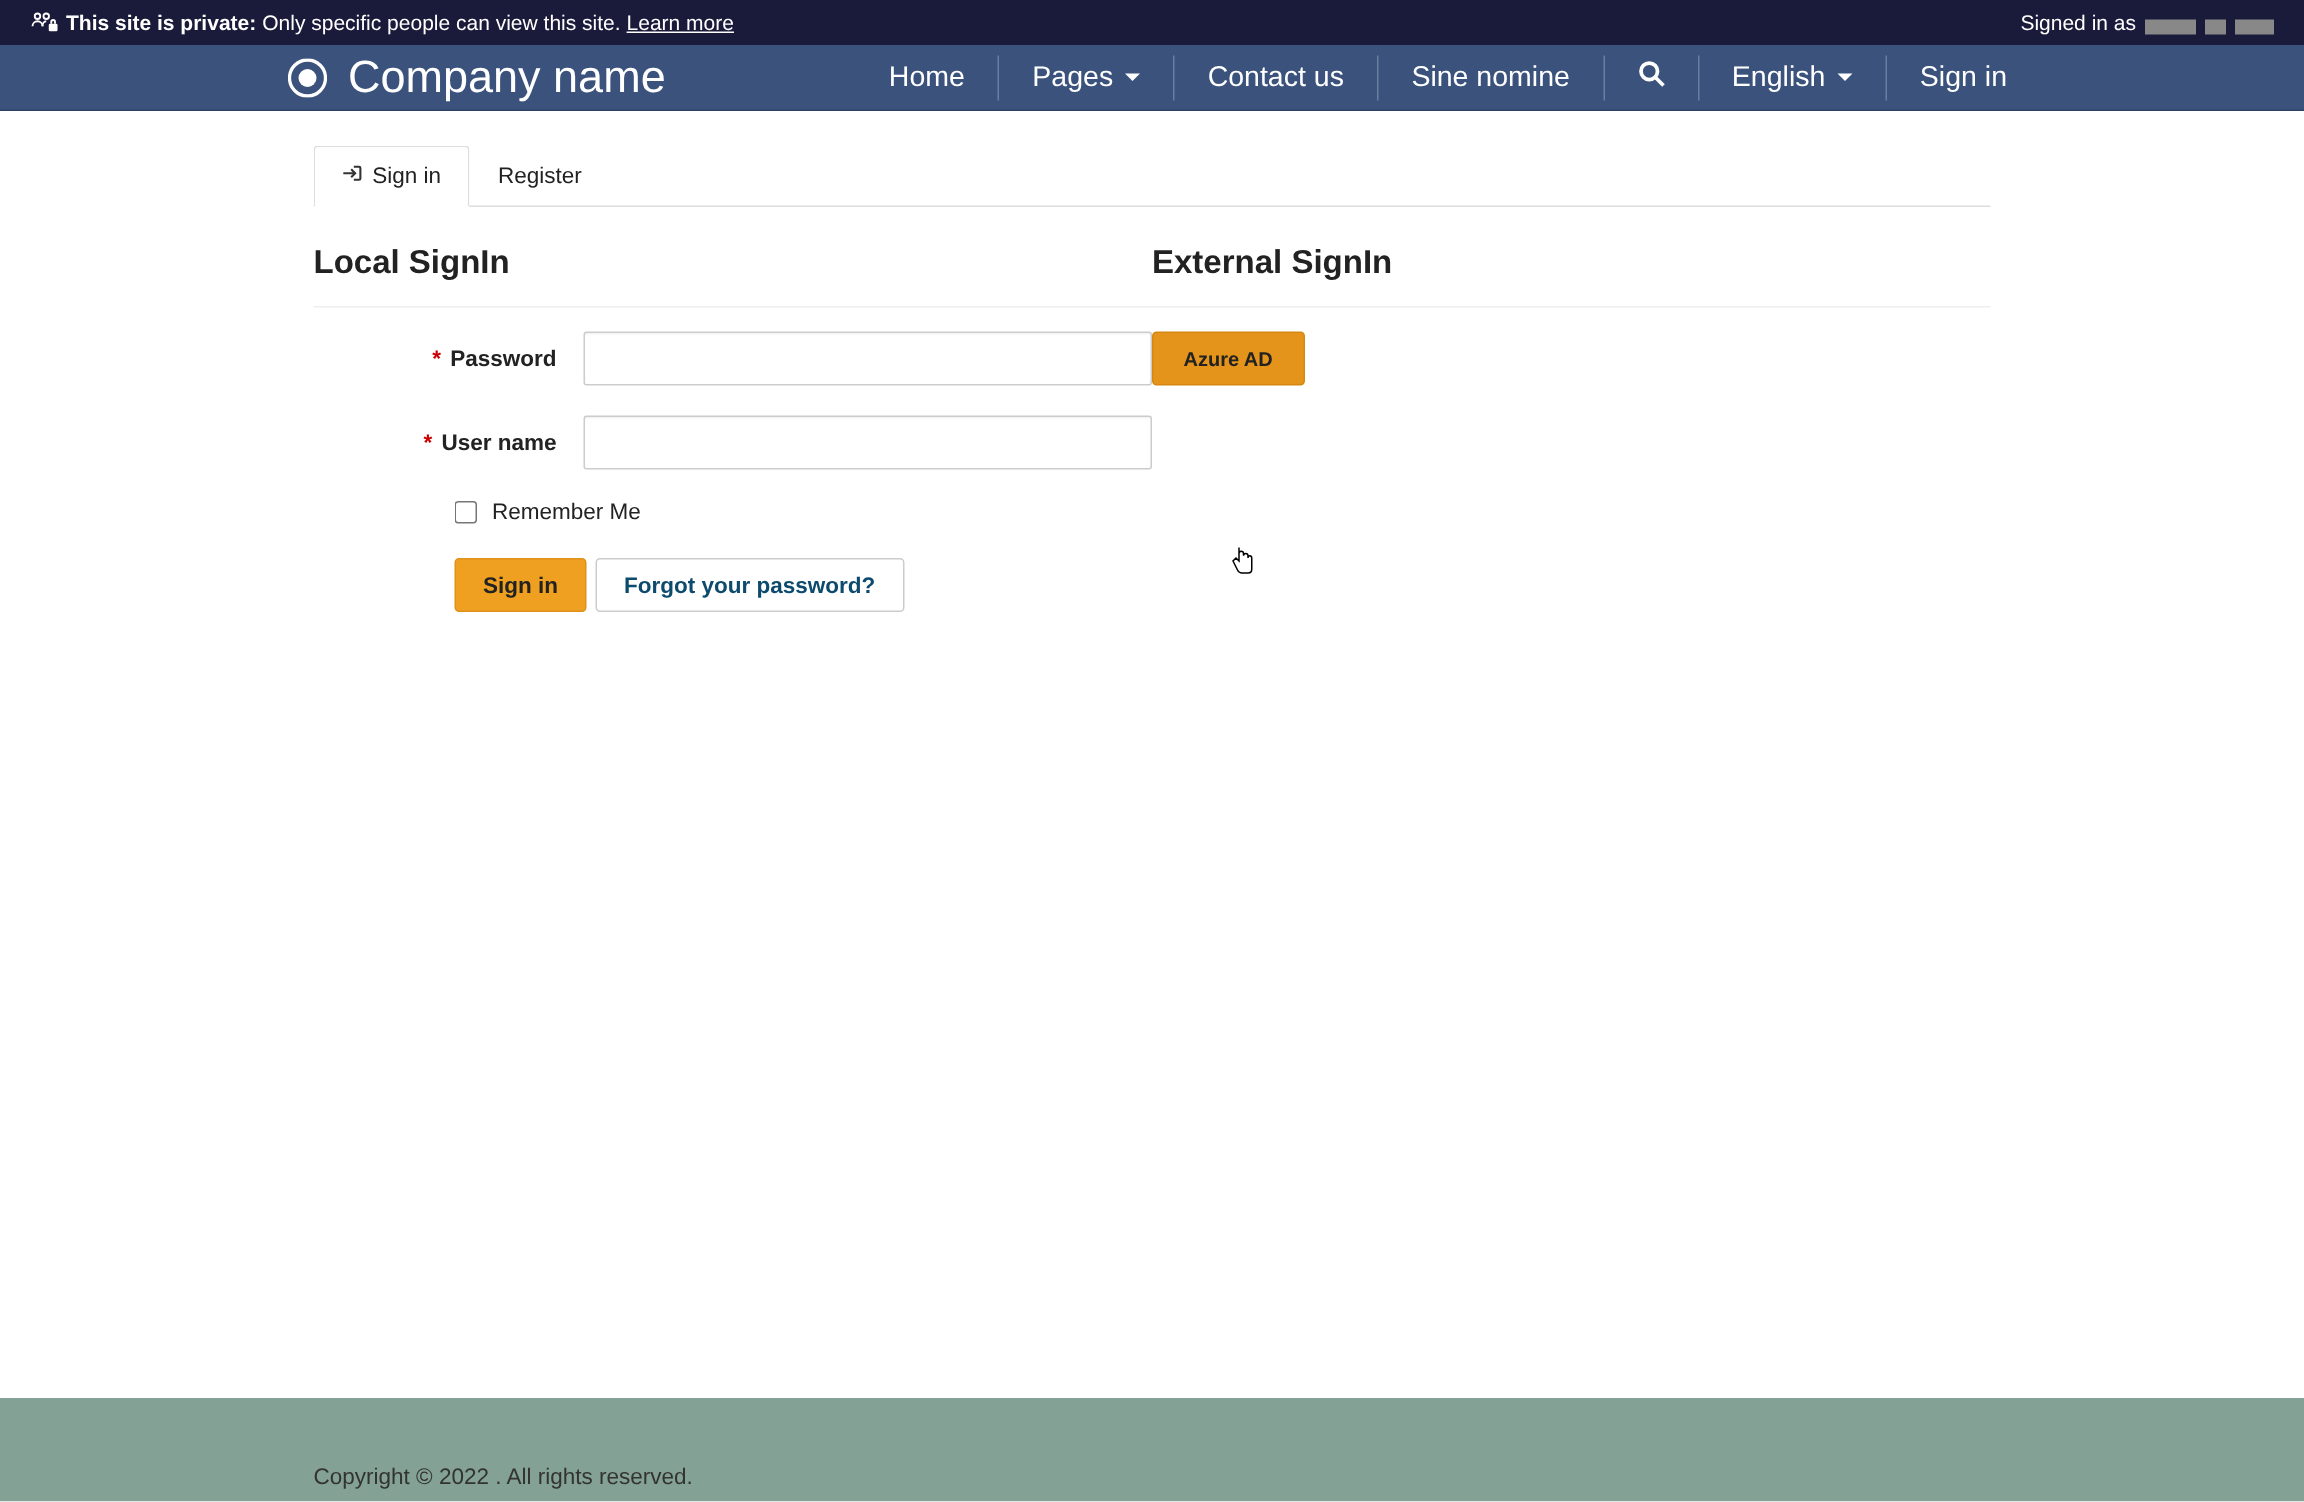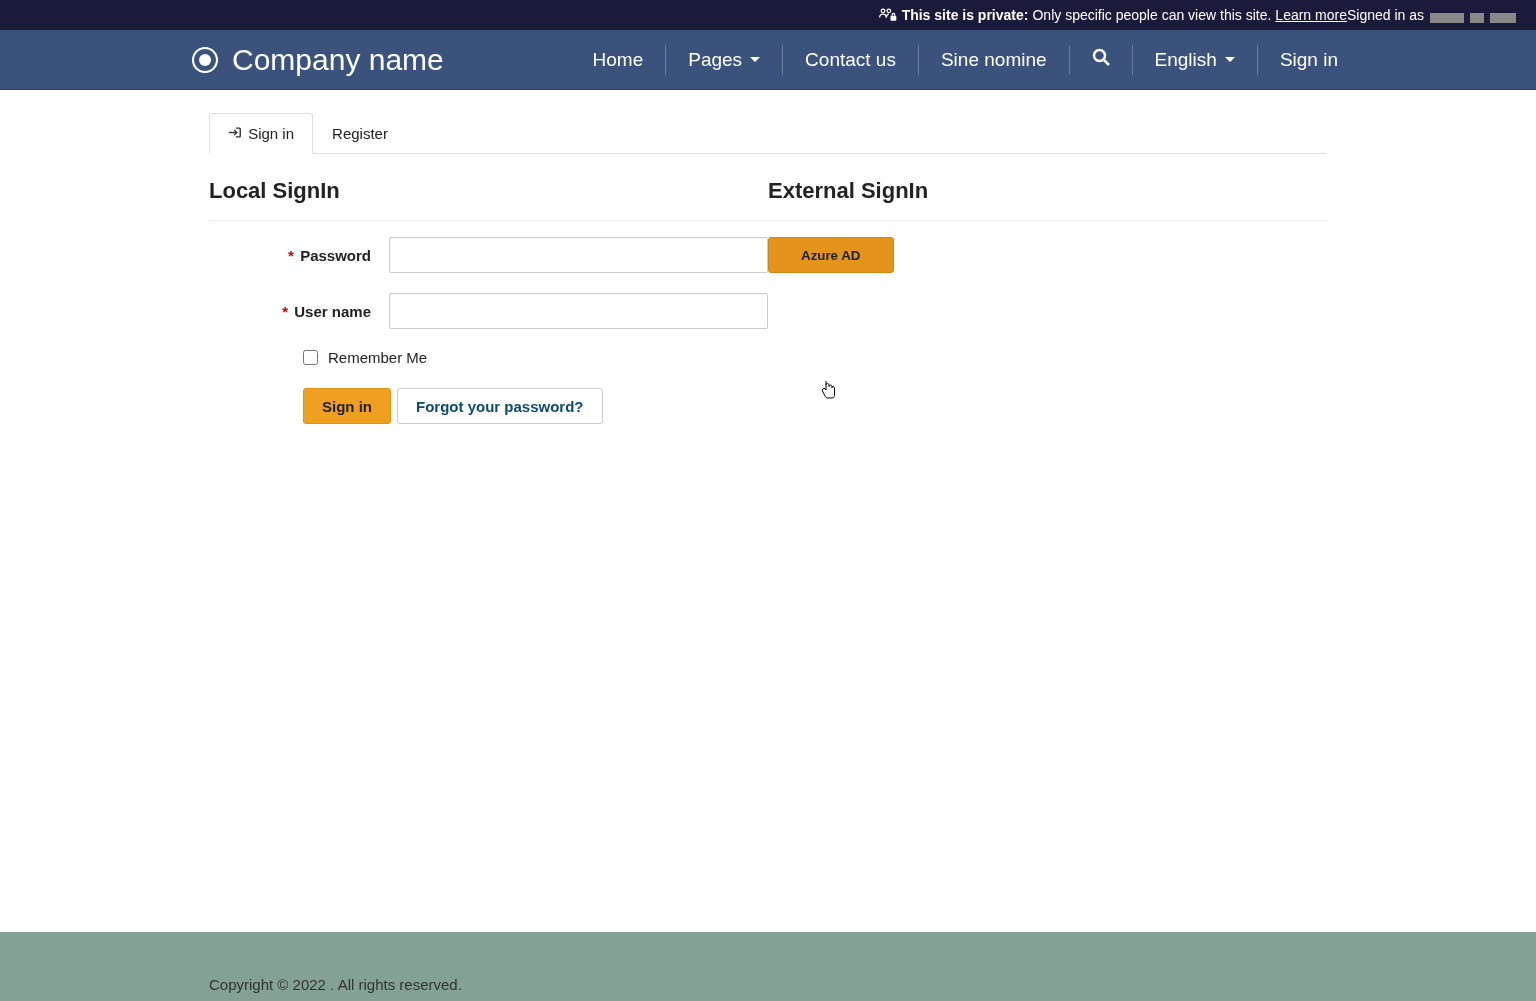--- a/index.html
+++ b/index.html
@@ -7,31 +7,31 @@
     
     .private-bar {
       background: #1a1a3a;
       color: #fff;
       height: 30px;
       display: flex;
       align-items: center;
       padding: 0 20px;
       font-size: 14px;
     }
-    .private-bar .center { flex: 1; text-align: center; display:flex; align-items:center; justify-content:flex-end; gap:4px;}
+    .private-bar .center { flex: 1; text-align: center; display:flex; align-items:center; justify-content:flex-start; gap:4px;}
     .private-bar .center .icon { display:inline-flex; }
     .private-bar strong { font-weight: 700; }
     .private-bar a { color: #fff; text-decoration: underline; }
     .private-bar .right { margin-left: auto; font-size:14px; display:flex; align-items:flex-end; gap:6px;}
     .redact { background:#888; display:inline-block; height:10px; }
 
     .navbar {
       background: #3a527c;
       color: #fff;
-      height: 60px;
+      height: 44px;
       display: flex;
       align-items: center;
       padding: 0 16px;
       border-bottom: 1px solid #2e4264;
     }
     .navbar .brand-wrap { display:flex; align-items:center; margin-left: 176px; gap:14px;}
     .navbar .logo-icon svg { display:block;}
     .navbar .brand { font-size: 30px; font-weight: 400; color:#fff; }
     .navbar .nav { display:flex; align-items:center; margin-left:auto; margin-right:160px; }
     .navbar .nav-item {
@@ -90,21 +90,21 @@
 
     .btn {
       display:inline-flex; align-items:center; justify-content:center;
       height:36px; padding:0 18px; border-radius:3px;
       font-size:15px; font-weight:700; cursor:pointer; border:1px solid transparent;
     }
     .btn-primary { background:#f0a021; color:#222; border-color:#e0911a;}
     .btn-outline { background:#fff; color:#0c4a6e; border:1px solid #ccc;}
     .btn-row { display:flex; gap:6px;}
 
-    .btn-azure { background:#e5941b; color:#222; font-weight:700; height:36px; padding:0 32px; border-radius:3px; border:1px solid #d6870f; cursor:pointer;text-align:center;}
+    .btn-azure { background:#e5941b; color:#222; font-weight:700; height:36px; padding:0 20px; border-radius:3px; border:1px solid #d6870f; cursor:pointer;text-align:center;}
 
     .cursor-hand {
       position:absolute; left:820px; top:290px; pointer-events:none;
     }
 
     footer.pre { background:#83a195; height:36px; margin-top:auto;}
     footer.main { background:#83a195; color:#333; padding: 8px 0; }
 
     html,body { height:100%; }
     .page-wrap { min-height: 100vh; display:flex; flex-direction:column;}

